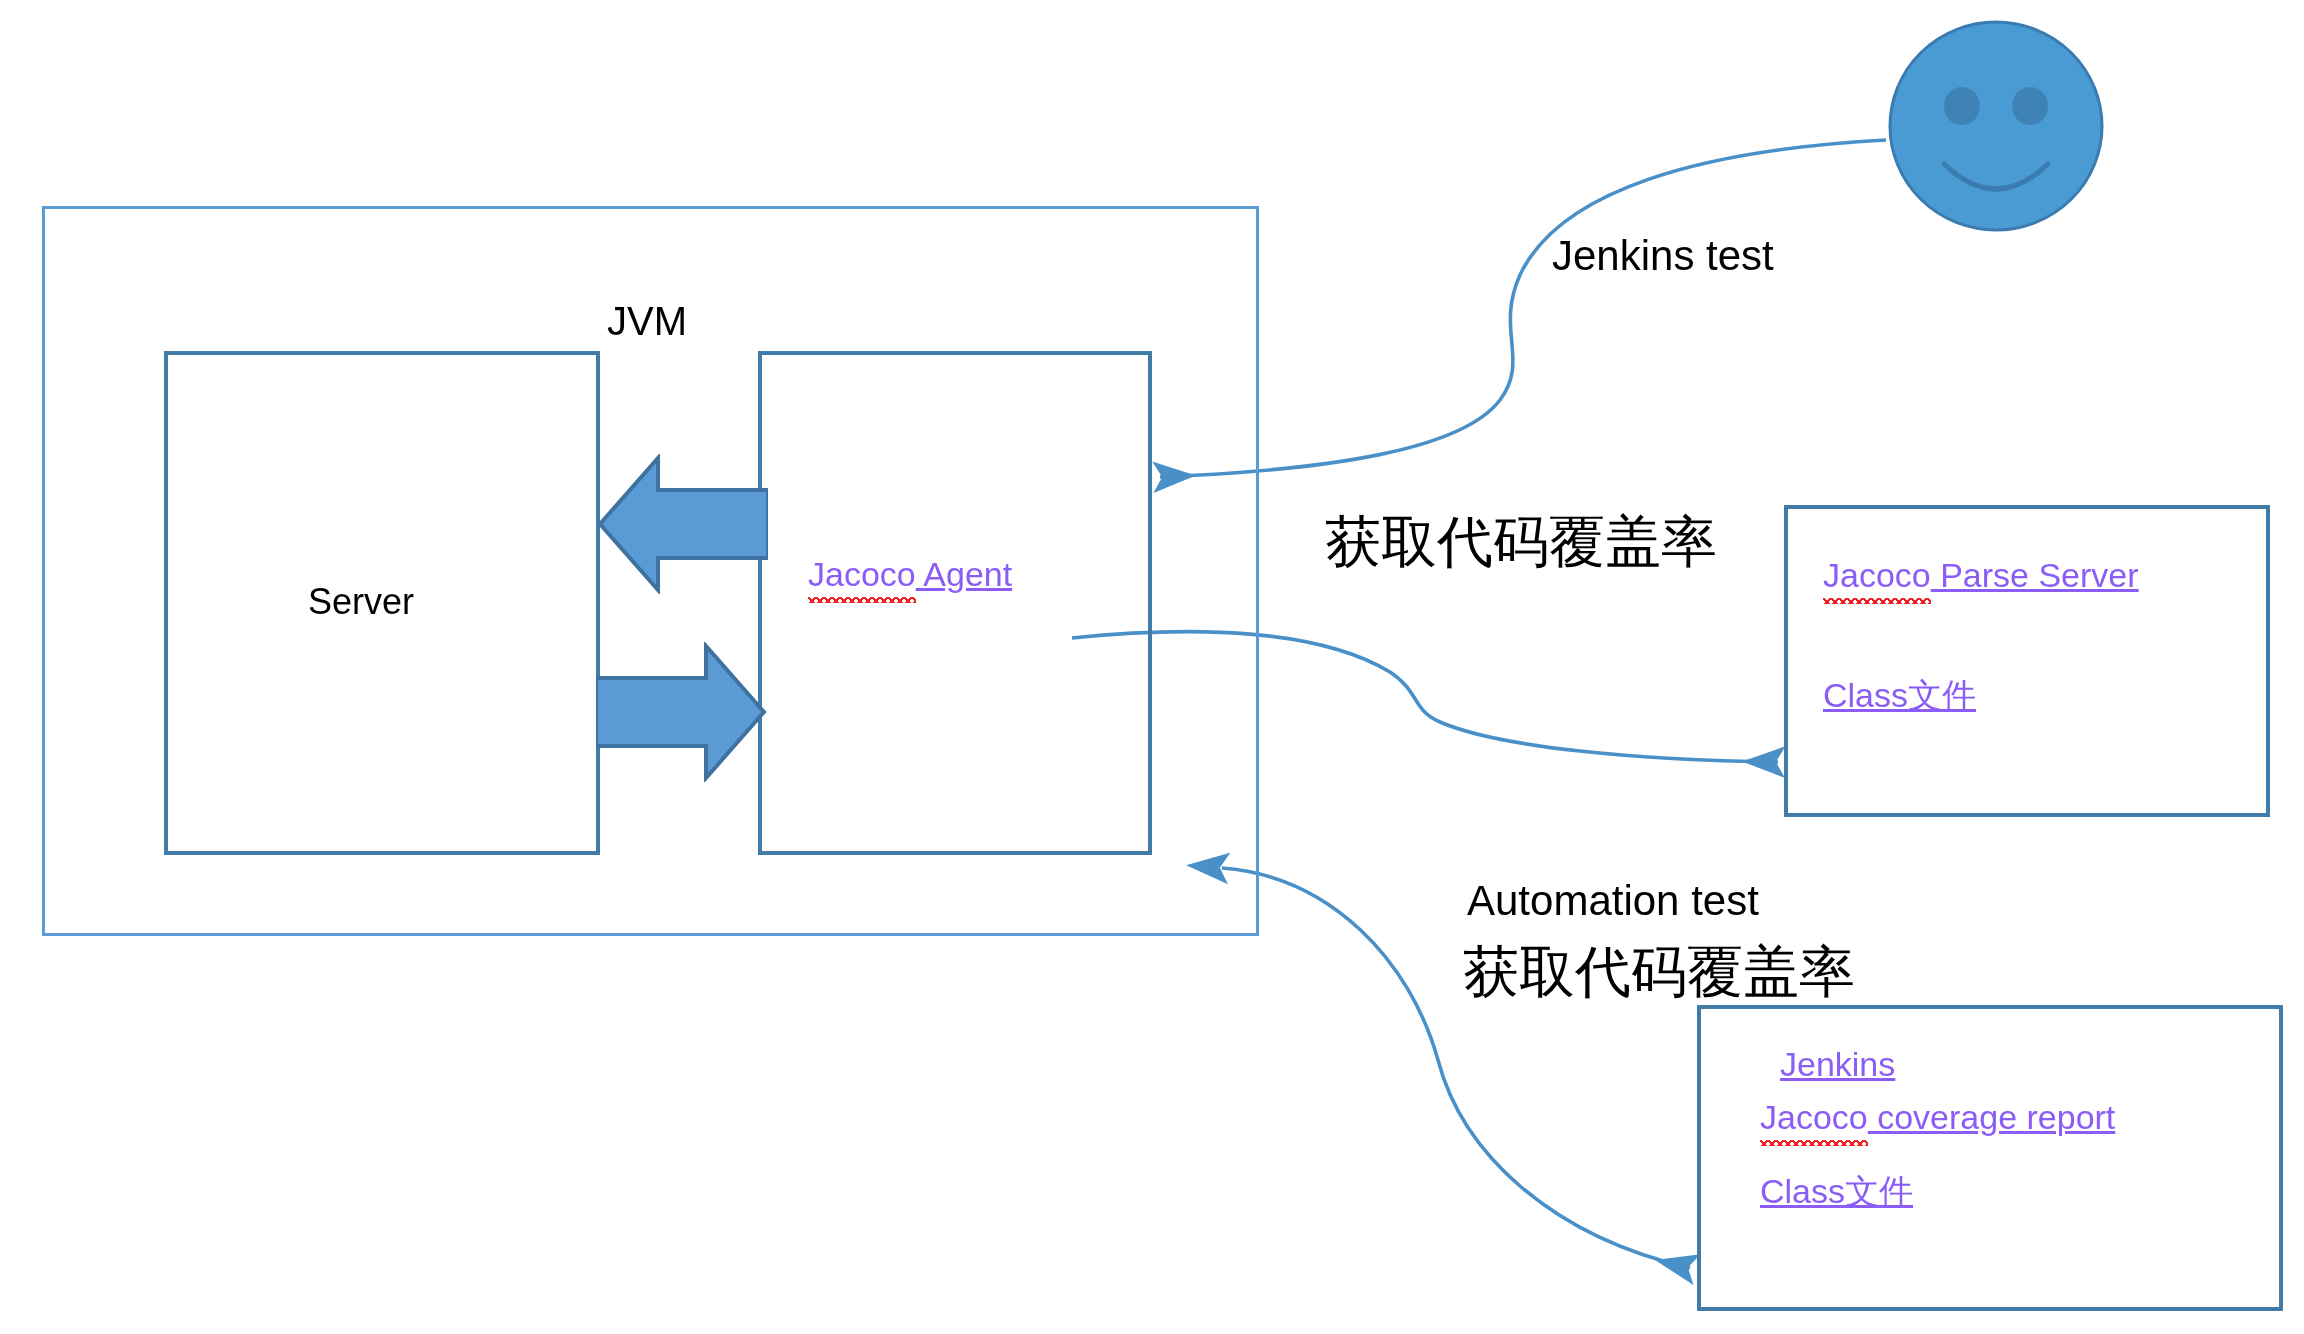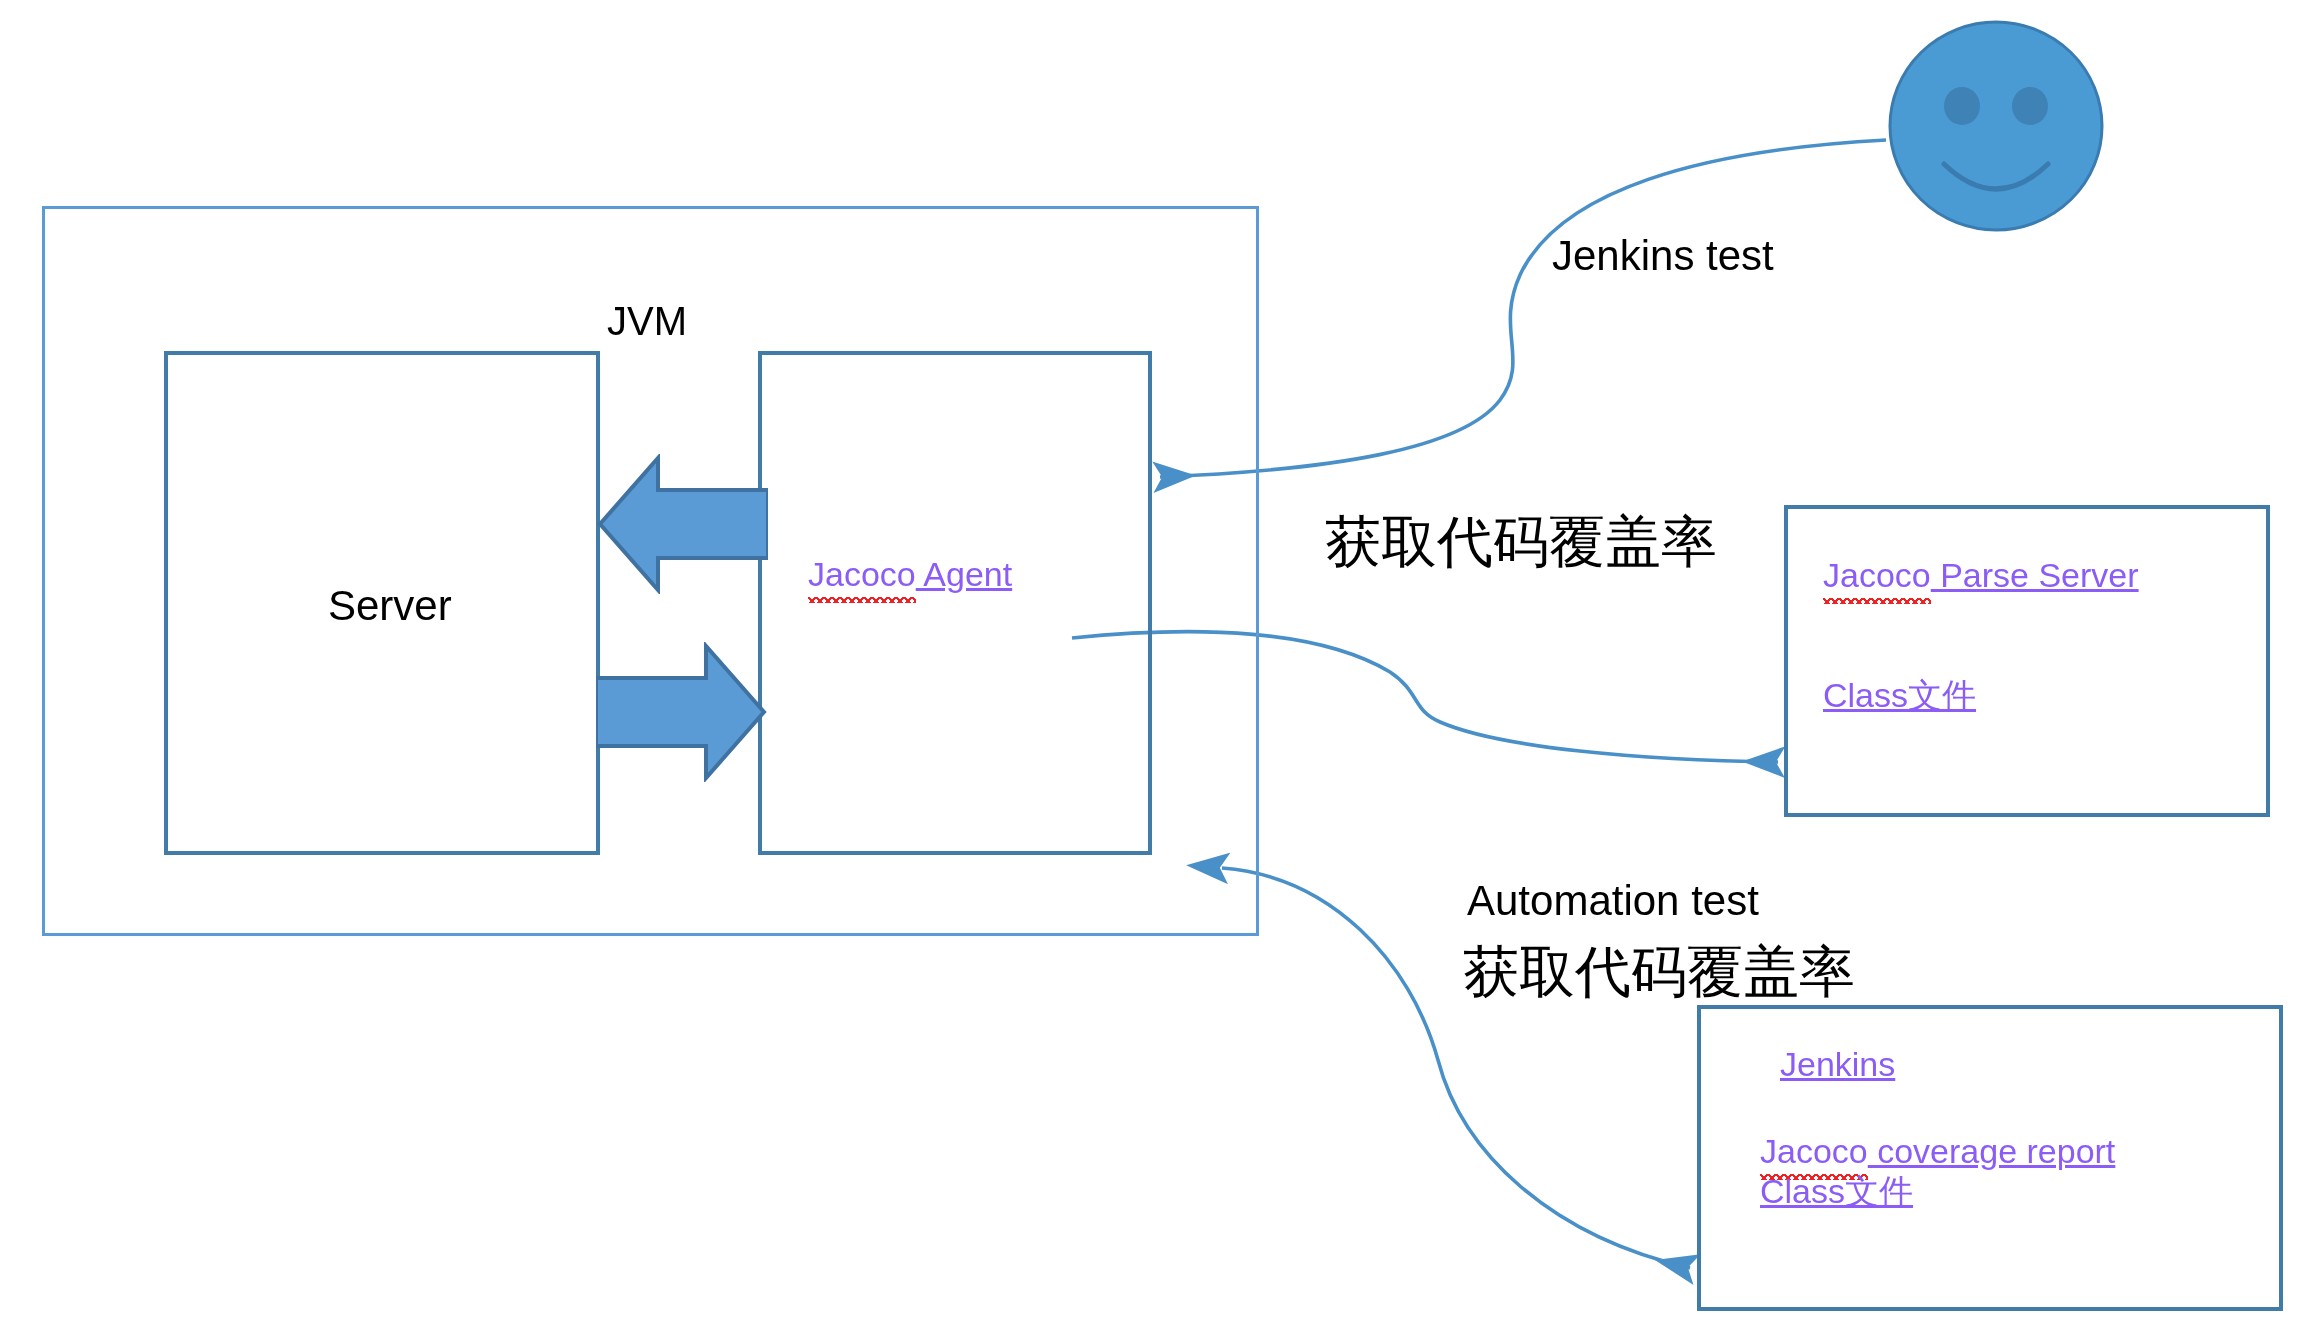--- a/index.html
+++ b/index.html
@@ -43,22 +43,21 @@
   .label {
     position: absolute;
     color: #000000;
     white-space: nowrap;
     line-height: 1.32;
   }
   .lbl-jvm {
     font-size: 40px;
   }
   .lbl-server {
-    font-size: 42px;
-    margin-left: 20px;
+    font-size: 36px;
   }
   .lbl-manual {
     font-size: 42px;
   }
   .lbl-cn {
     font-size: 56px;
   }
   .lbl-auto {
     font-size: 42px;
   }
@@ -163,19 +162,19 @@
   <span class="box-text" style="left:1823px; top:673px;">Class文件</span>
 
   <span class="label lbl-auto" style="left:1467px; top:873px;">Automation test</span>
 
   <span class="label lbl-cn" style="left:1463px; top:935px;">获取代码覆盖率</span>
 
   <div class="box right-box" style="left:1697px; top:1005px; width:586px; height:306px;"></div>
 
   <span class="box-text" style="left:1780px; top:1045px;">Jenkins</span>
 
-  <div class="box-text" style="left:1760px; top:1132px;">
+  <div class="box-text" style="left:1760px; top:1098px;">
     <span class="spell">Jacoco</span><span> coverage report</span>
   </div>
 
   <span class="box-text" style="left:1760px; top:1169px;">Class文件</span>
 
 </div>
 
 </body></html>

